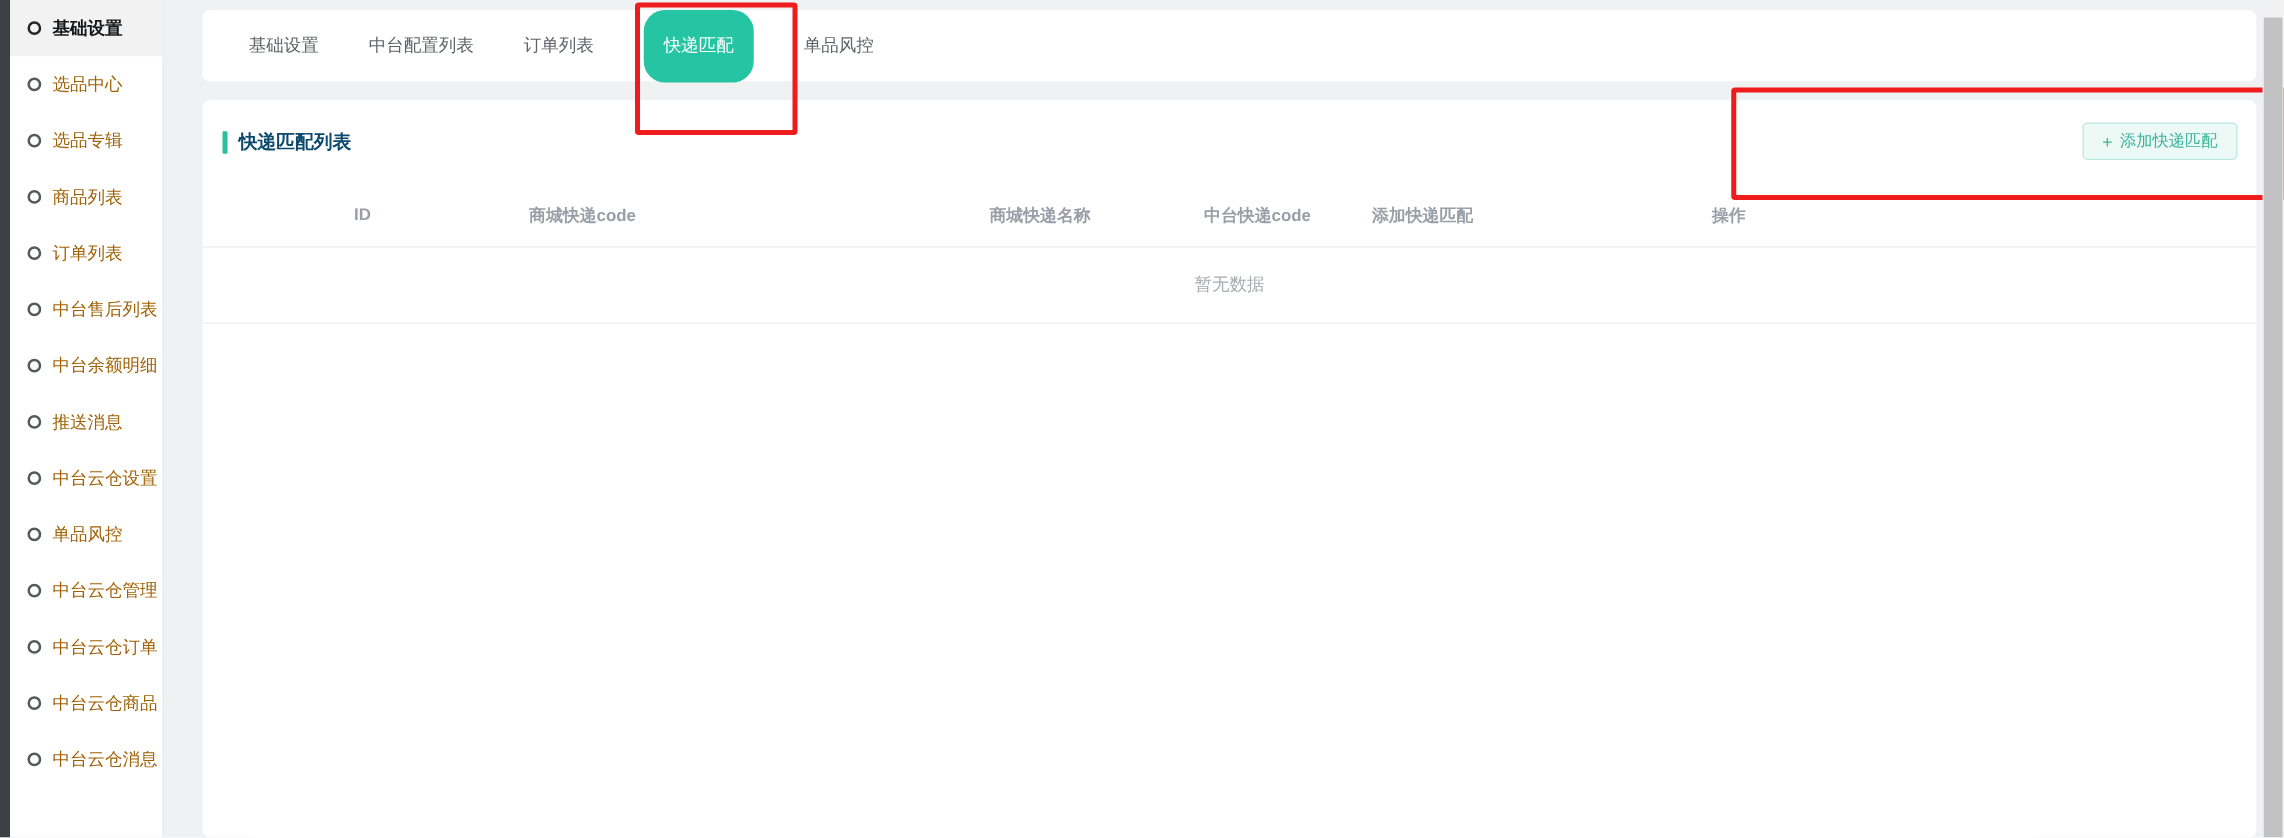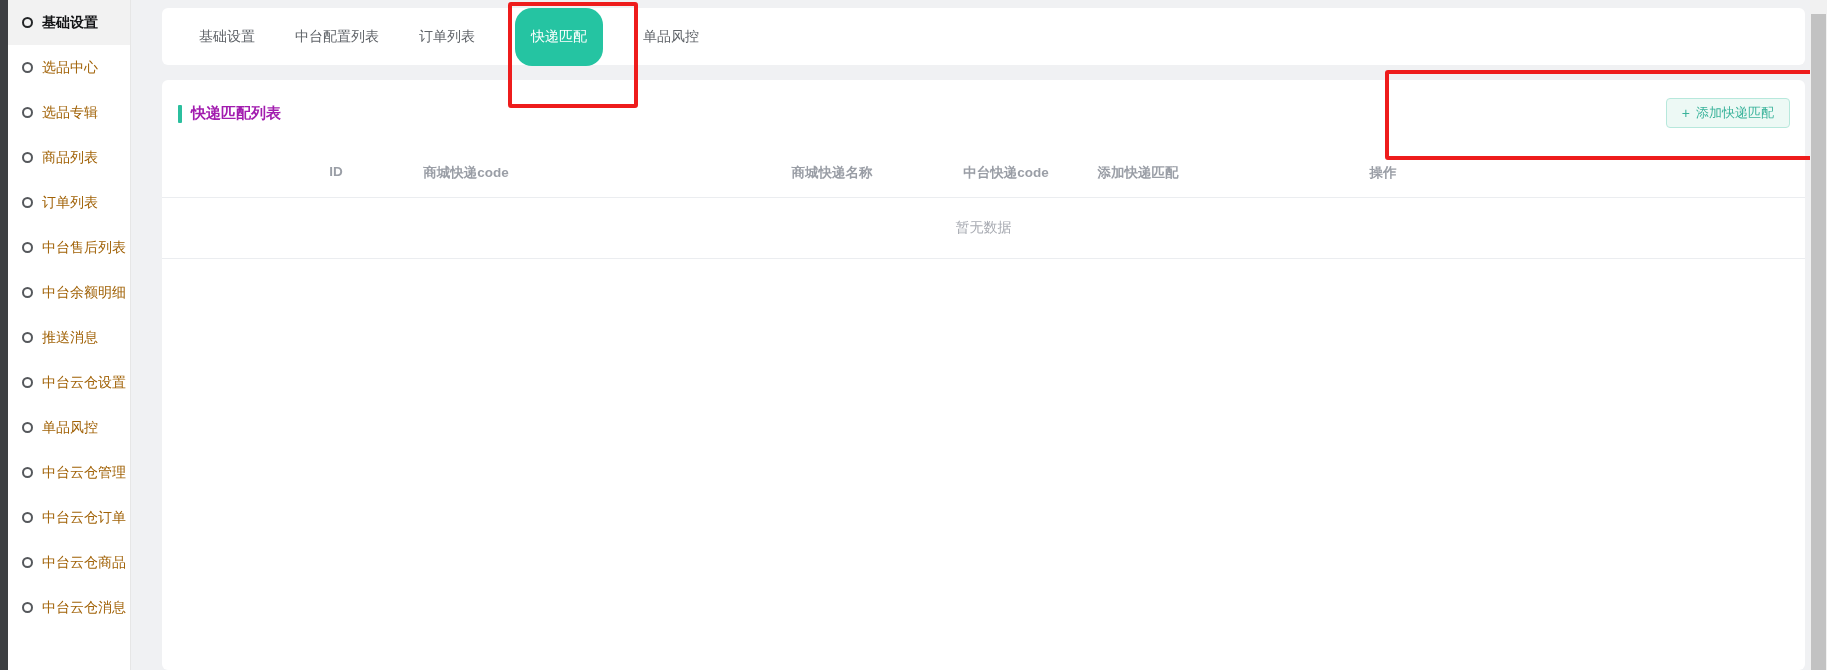--- a/index.html
+++ b/index.html
@@ -36,21 +36,21 @@
   }
   .tab.active{
     background:#25c4a2;color:#ffffff;border-radius:17px;padding:20px 16px;
   }
   .content-card{
     position:absolute;left:162px;top:80px;width:1643px;height:590px;background:#fff;
     border-radius:6px;box-sizing:border-box;
   }
   .section-head{position:absolute;left:16px;top:24px;display:flex;align-items:center;gap:9px;}
   .green-bar{width:4px;height:18px;background:#2bbf9e;border-radius:1px;}
-  .section-title{font-size:15px;font-weight:bold;color:#a21caf;}
+  .section-title{font-size:15px;font-weight:bold;color:#0c4a6e;}
   .add-btn{
     position:absolute;right:15px;top:18px;height:30px;padding:0 15px;
     display:flex;align-items:center;gap:6px;
     background:#edf9f5;border:1px solid #b7e8dc;border-radius:4px;
     color:#3ab39b;font-size:13px;cursor:pointer;white-space:nowrap;
   }
   .add-btn .plus{font-size:14px;line-height:1;}
   .thead{position:absolute;left:0;top:92px;width:100%;height:0;}
   .th{
     position:absolute;transform:translateX(-50%);white-space:nowrap;
@@ -151,21 +151,21 @@
     <span class="section-title">快递匹配列表</span>
   </div>
 
   <button class="add-btn">
     <span class="plus">+</span>
     <span>添加快递匹配</span>
   </button>
 
   <div class="thead">
 
-  <span class="th" style="left: 128px; margin-left: 46px;">ID</span>
+  <span class="th" style="left: 128px;">ID</span>
       <span class="th" style="left: 304px;">商城快递code</span>
       <span class="th" style="left: 670px;">商城快递名称</span>
       <span class="th" style="left: 844px;">中台快递code</span>
       <span class="th" style="left: 976px;">添加快递匹配</span>
       <span class="th" style="left: 1221px;">操作</span>
     </div>
   <div class="row-sep-1"></div>
   <div class="empty-text">暂无数据</div>
   <div class="row-sep-2"></div>
 </div>

